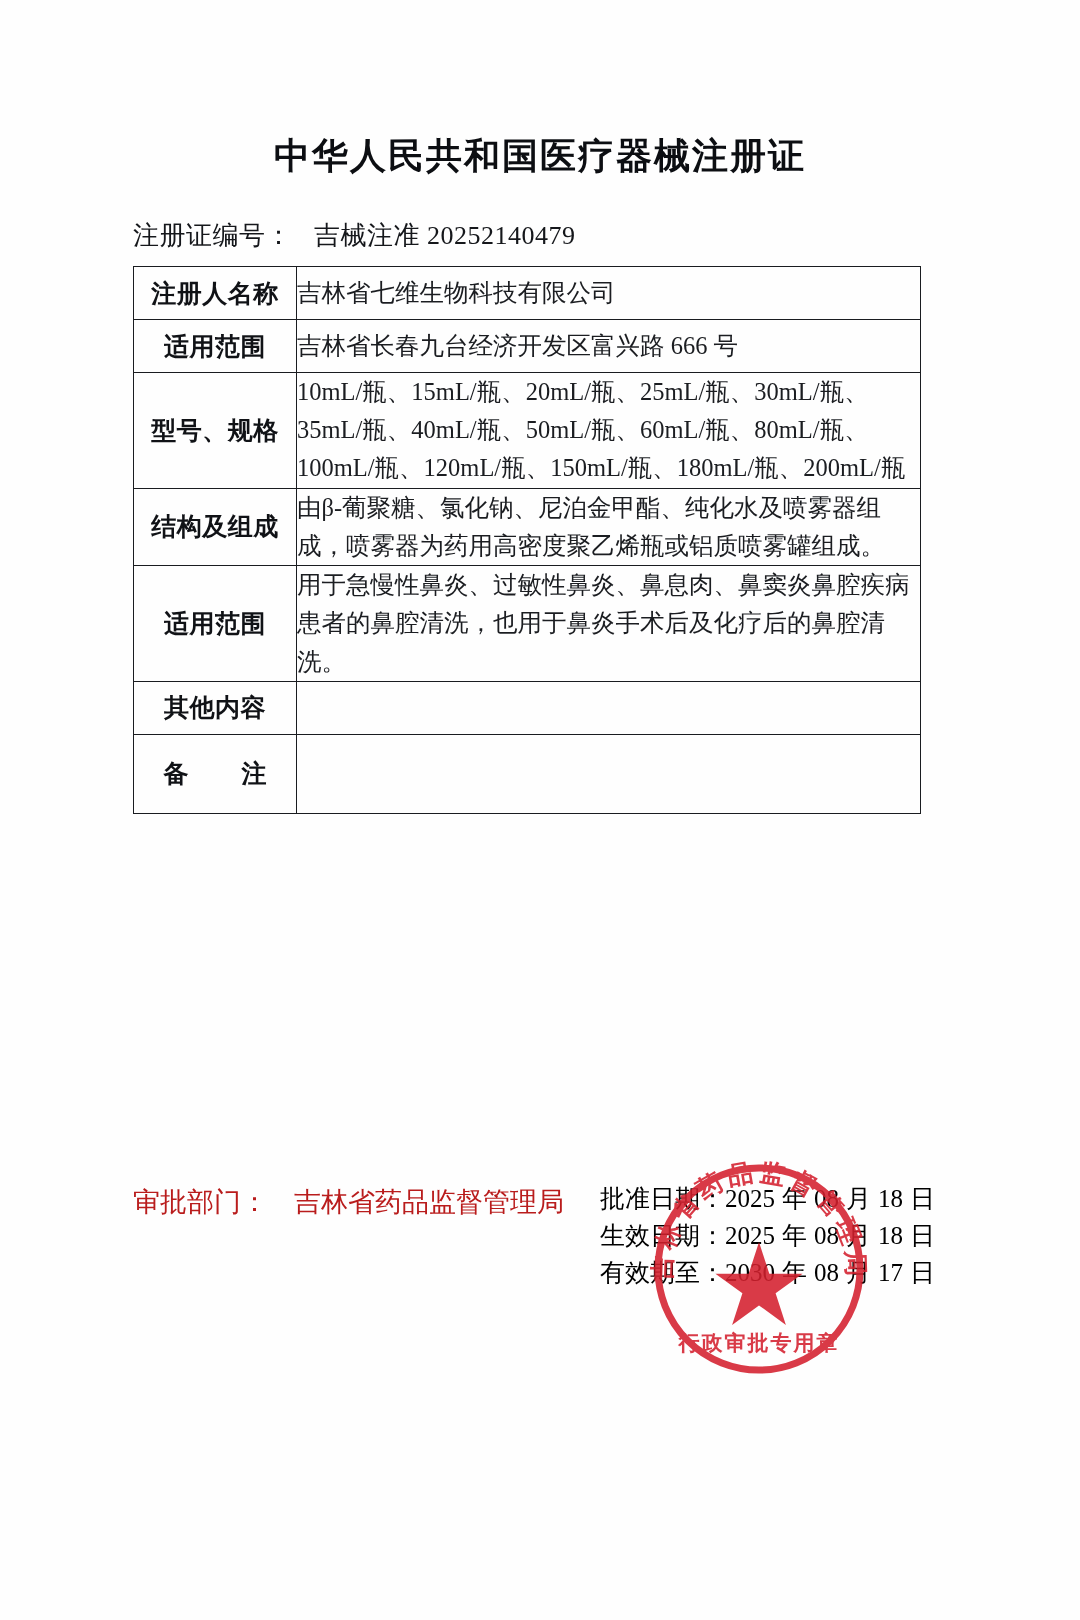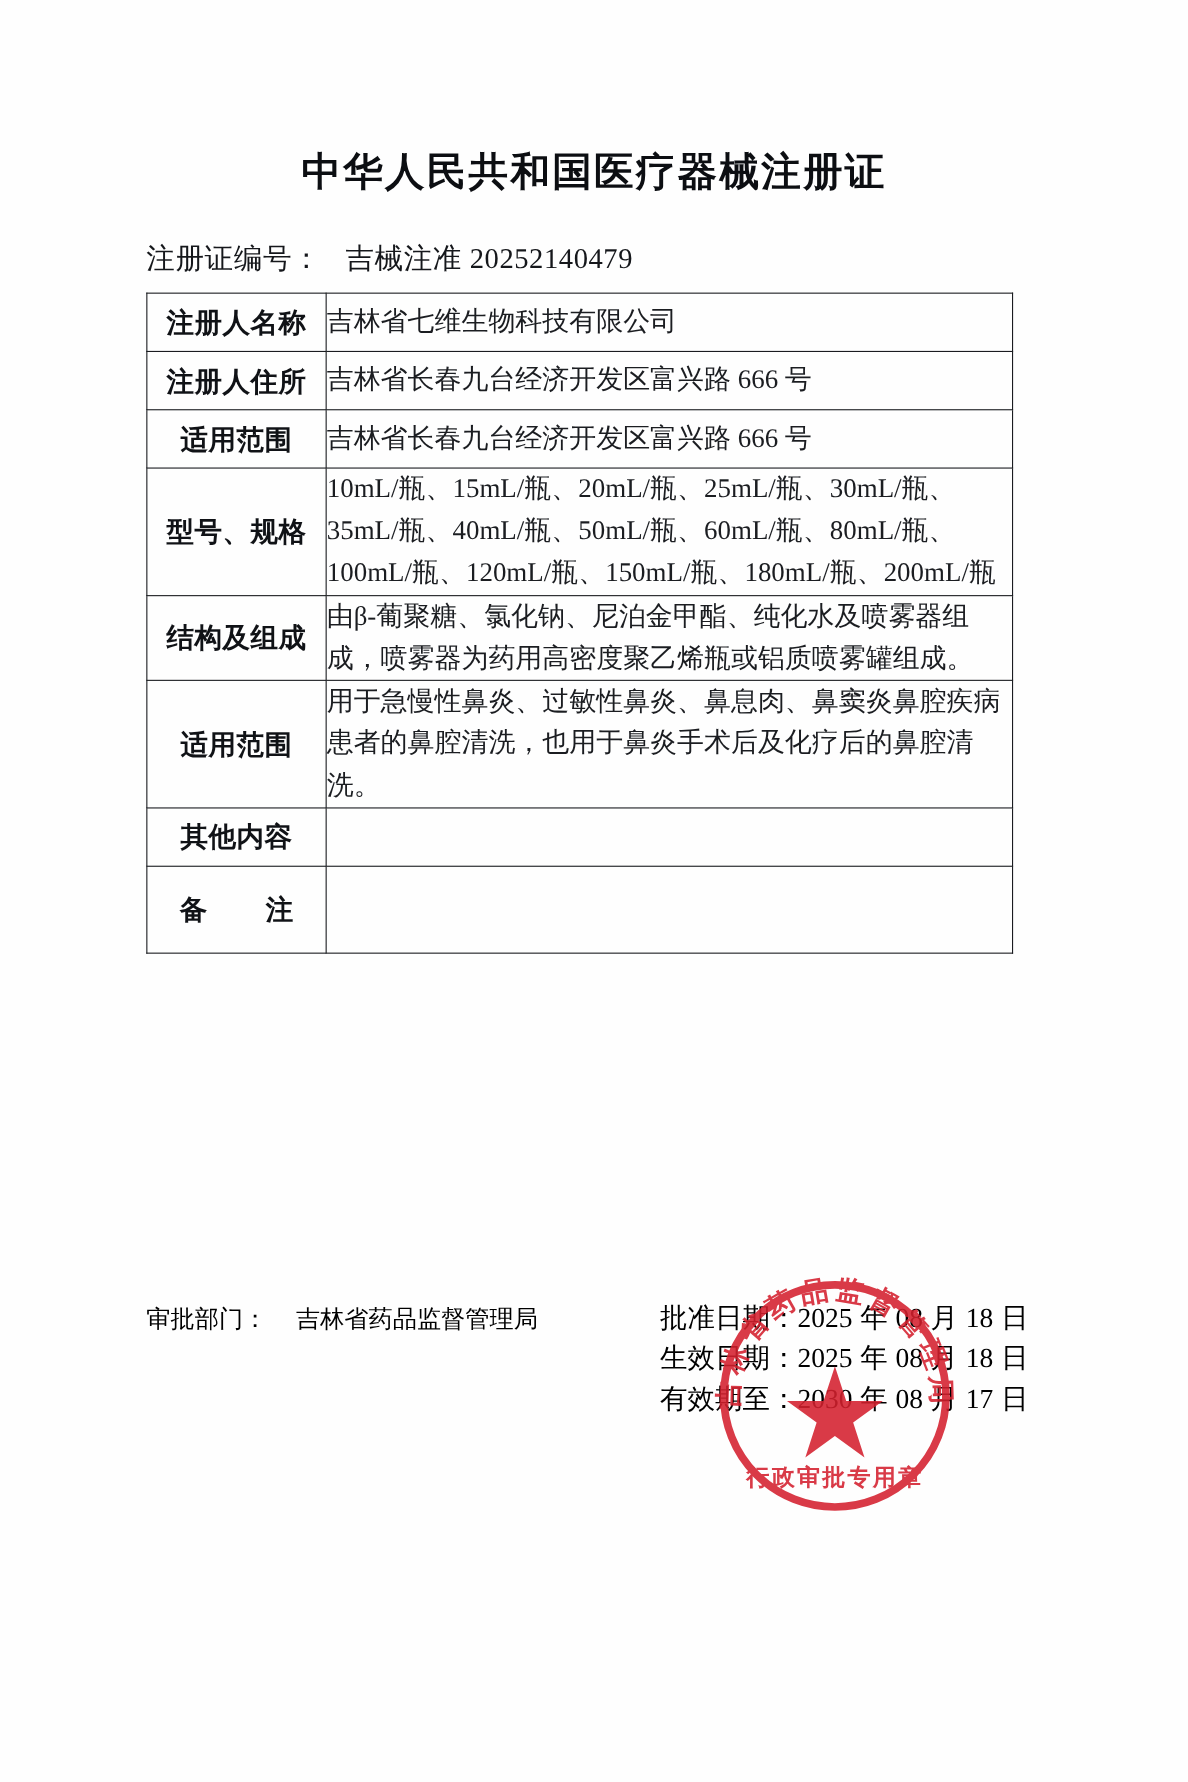--- a/index.html
+++ b/index.html
@@ -87,23 +87,23 @@
   }
   .row-short td { height: 52px; }
   .row-empty td { height: 52px; }
   .row-tall td { height: 78px; }
 
   
   .footer-left {
     position: absolute;
     top: 1184px;
     left: 133px;
-    font-size: 22px;
+    font-size: 27px;
     white-space: nowrap;
-    color: #000000;
+    color: #b91c1c;
   }
   .footer-left .dept-name { margin-left: 26px; }
 
   .footer-right {
     position: absolute;
     top: 1180px;
     left: 600px;
     font-size: 25px;
     line-height: 1.48;
     white-space: nowrap;
@@ -133,24 +133,20 @@
 
   <div class="reg-line">
     <span>注册证编号：</span><span class="reg-value">吉械注准 20252140479</span>
   </div>
 
   <table class="cert-table">
     <tbody>
       <tr class="row-short">
         <td class="col-label">注册人名称</td>
         <td class="col-value">吉林省七维生物科技有限公司</td>
-      </tr>
-      <tr class="row-short">
-        <td class="col-label">注册人住所</td>
-        <td class="col-value">吉林省长春九台经济开发区富兴路 666 号</td>
       </tr>
       <tr class="row-short">
         <td class="col-label">适用范围</td>
         <td class="col-value">吉林省长春九台经济开发区富兴路 666 号</td>
       </tr>
       <tr>
         <td class="col-label">型号、规格</td>
         <td class="col-value">10mL/瓶、15mL/瓶、20mL/瓶、25mL/瓶、30mL/瓶、35mL/瓶、40mL/瓶、50mL/瓶、60mL/瓶、80mL/瓶、100mL/瓶、120mL/瓶、150mL/瓶、180mL/瓶、200mL/瓶</td>
       </tr>
       <tr>

